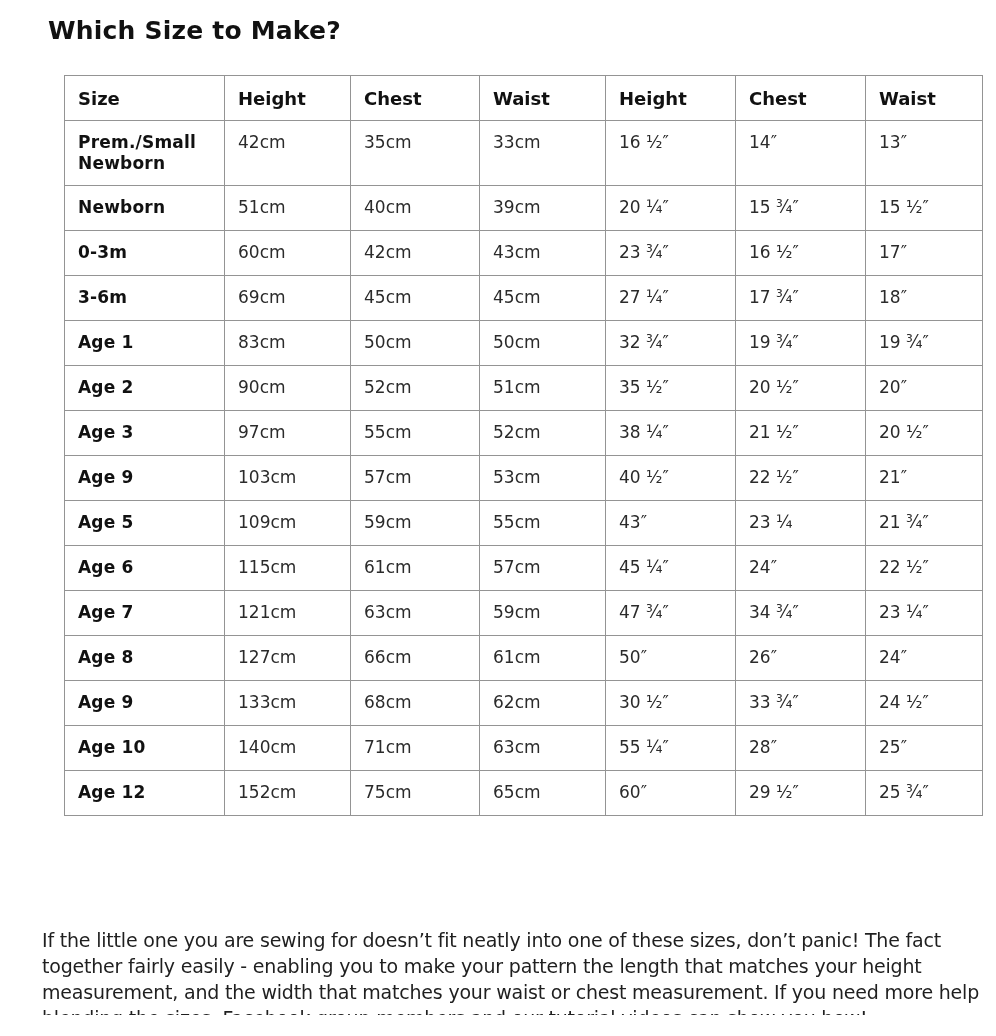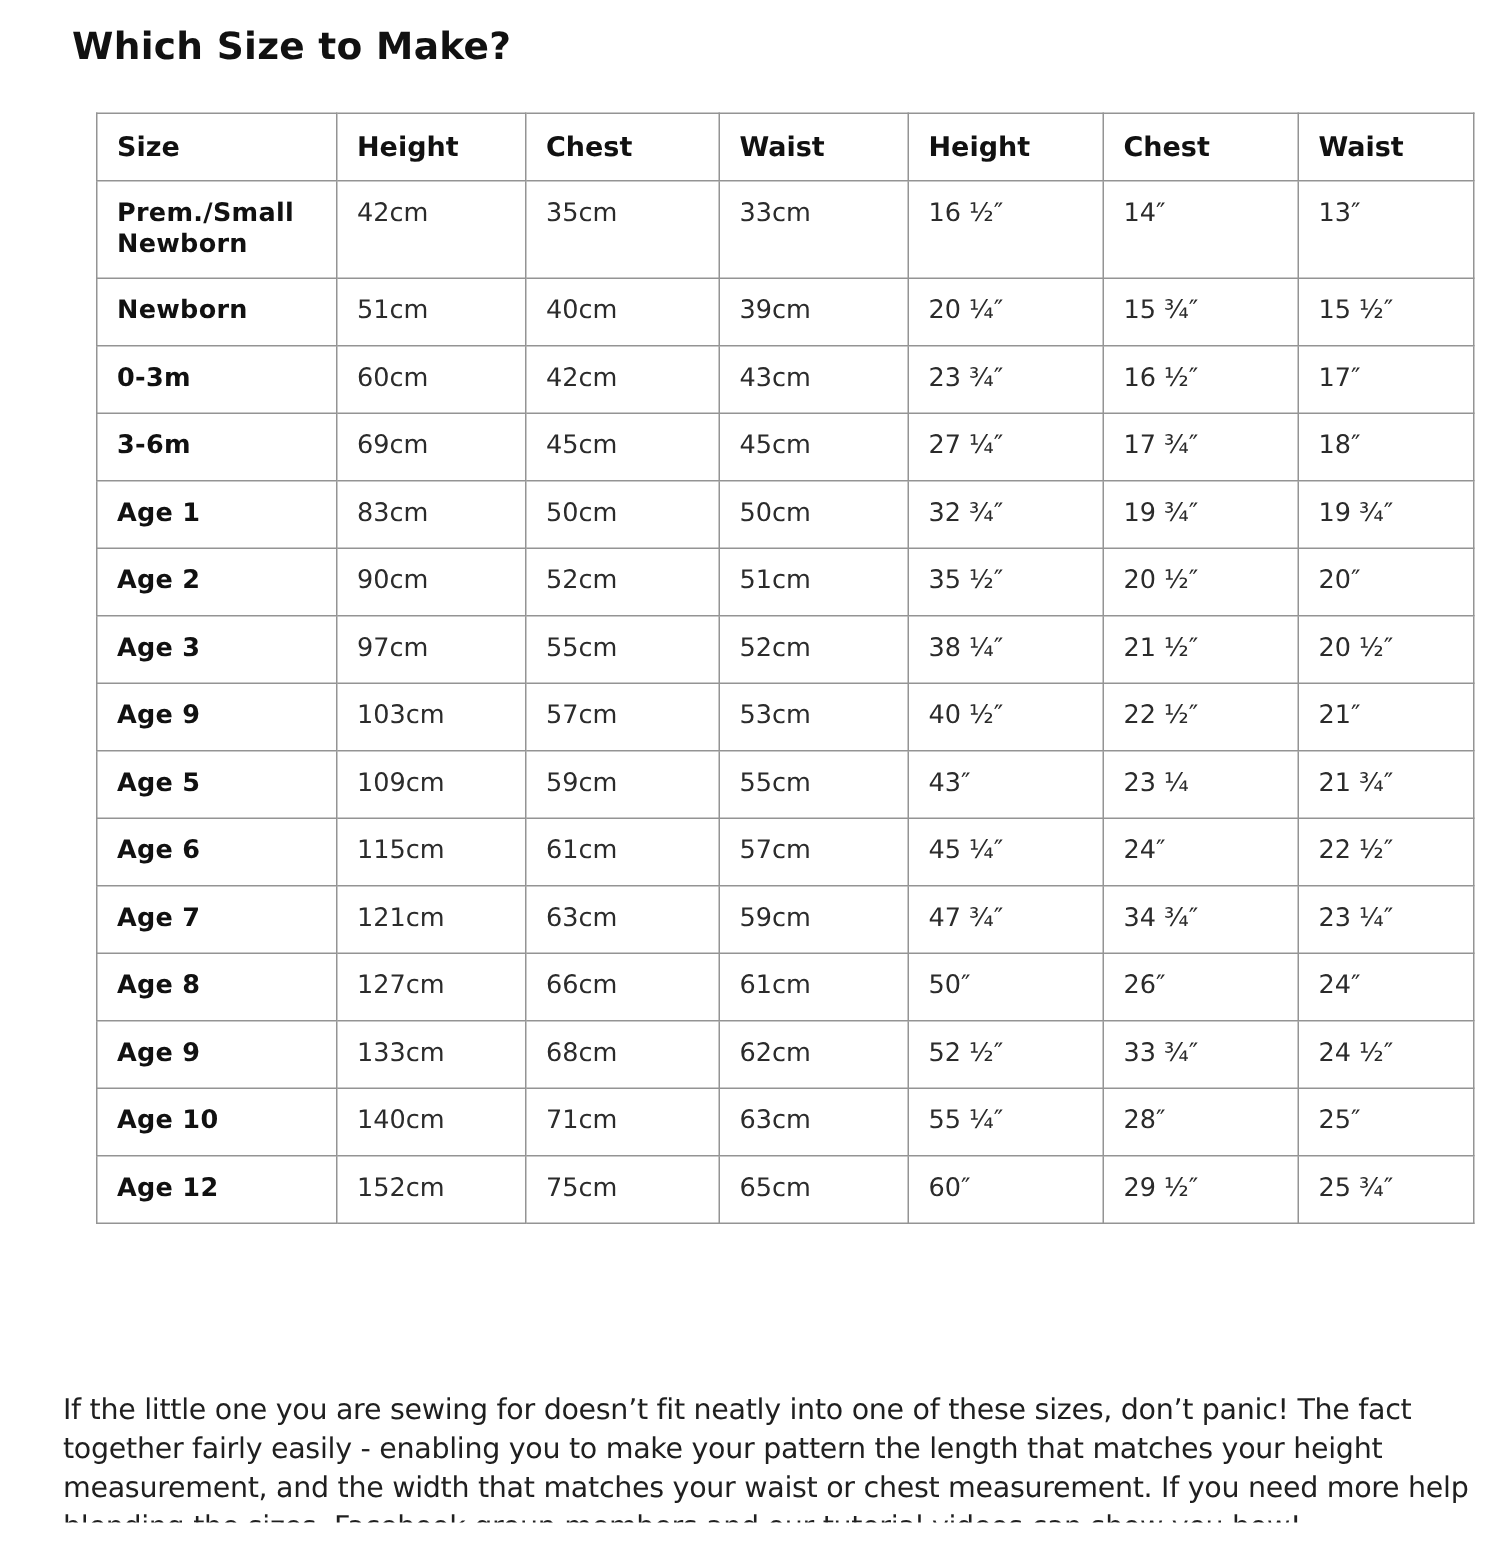--- a/index.html
+++ b/index.html
@@ -211,21 +211,21 @@
           <td>61cm</td>
           <td>50″</td>
           <td>26″</td>
           <td>24″</td>
         </tr>
         <tr>
           <td class="size-cell">Age 9</td>
           <td>133cm</td>
           <td>68cm</td>
           <td>62cm</td>
-          <td>52 ½″</td>
+          <td>30 ½″</td>
           <td>33 ¾″</td>
           <td>24 ½″</td>
         </tr>
         <tr>
           <td class="size-cell">Age 10</td>
           <td>140cm</td>
           <td>71cm</td>
           <td>63cm</td>
           <td>55 ¼″</td>
           <td>28″</td>

